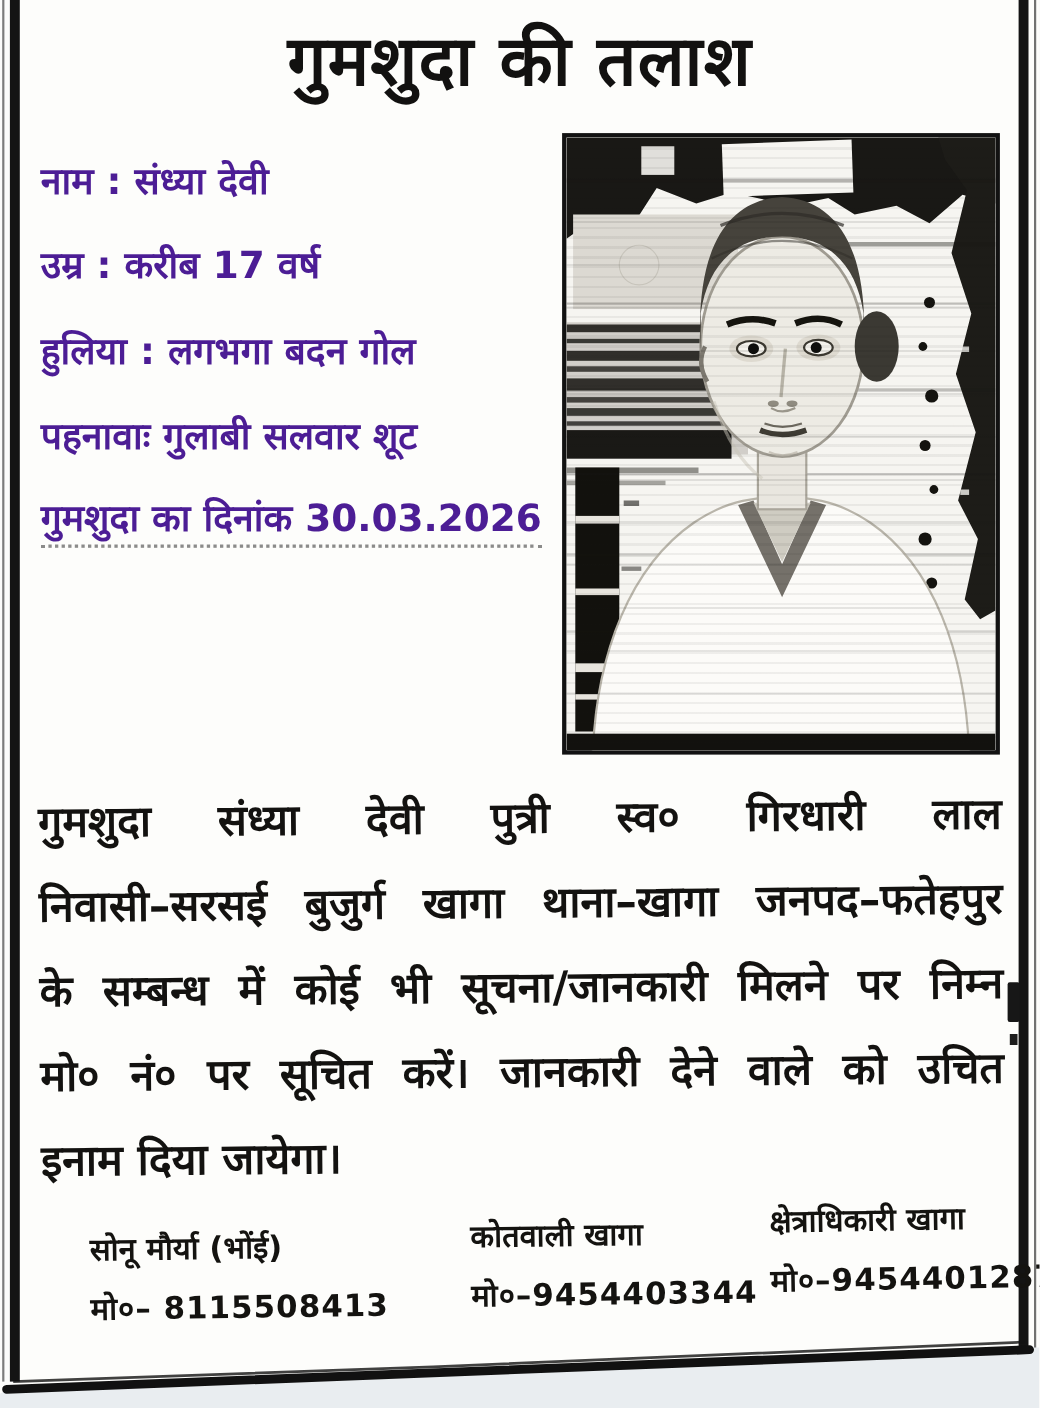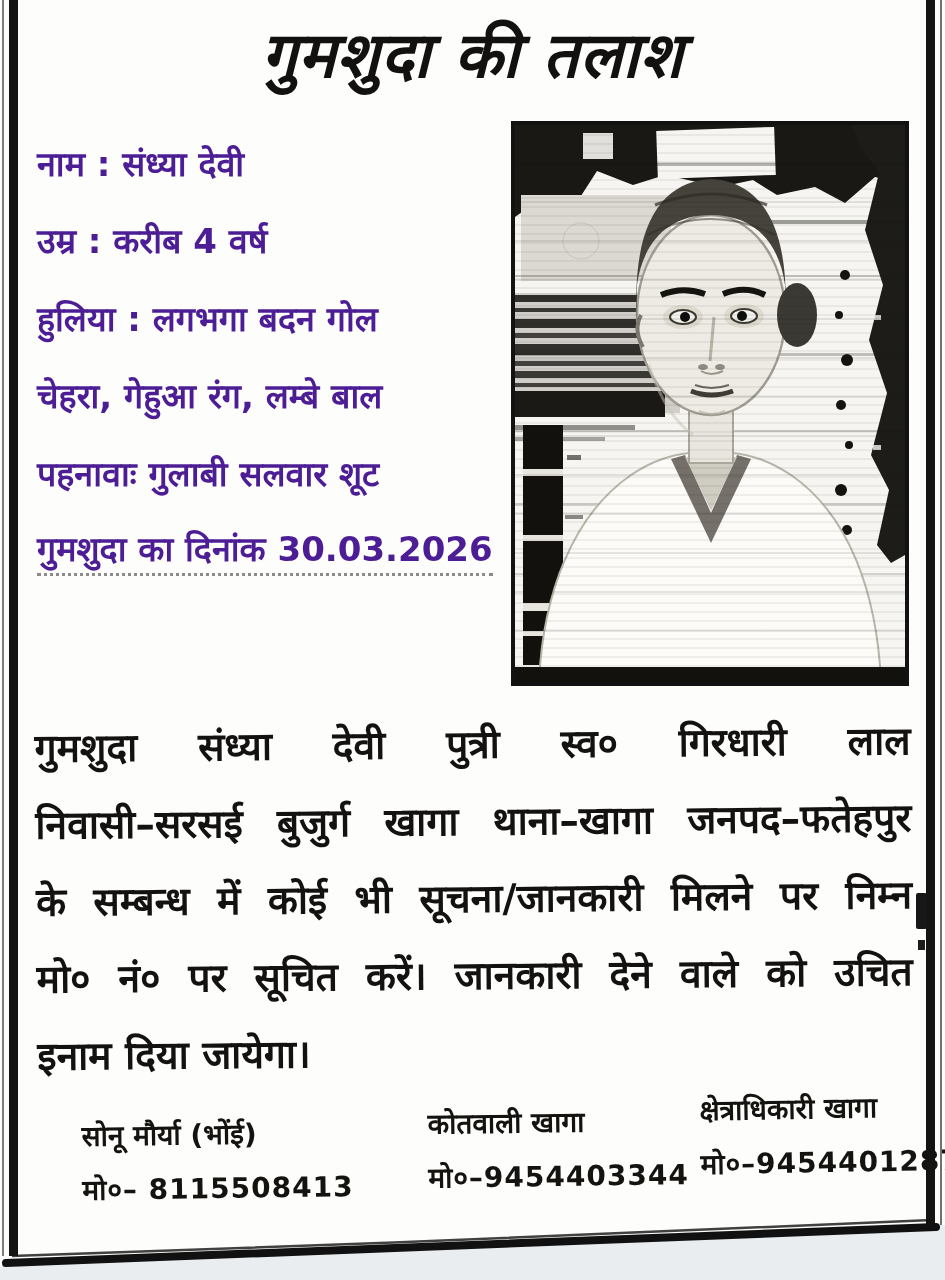--- a/index.html
+++ b/index.html
@@ -20,21 +20,20 @@
   .b-right-thin{position:absolute;left:940px;top:0;width:2px;height:1230px;background:rgba(20,20,20,.6);}
   .bottom-edge{position:absolute;left:0;bottom:0;width:945px;height:75px;}
   .border-blob{position:absolute;left:916px;top:893px;width:11px;height:36px;background:#171717;border-radius:2px;}
   .border-blob2{position:absolute;left:918px;top:940px;width:7px;height:10px;background:#1c1c1c;}
 
   
   .title{
     position:absolute;top:10px;left:0;width:945px;margin:0;
     text-align:center;font-size:63px;font-weight:700;letter-spacing:1px;
     color:#121110;
-    font-style:italic;
   }
 
   
   .details{position:absolute;left:37px;top:124px;width:470px;}
   .detail-line{
     height:77.5px;display:flex;align-items:center;
     font-size:34px;font-weight:700;white-space:nowrap;color:#4c1d95;
   }
   .detail-line.dated span{border-bottom:3px dotted rgba(0,0,0,.45);padding-bottom:2px;}
 
@@ -81,27 +80,24 @@
   <div class="border-blob"></div>
   <div class="border-blob2"></div>
 
   <h1 class="title">गुमशुदा की तलाश</h1>
 
   <div class="details">
     <div class="detail-line">
         <span>नाम : संध्या देवी</span>
       </div>
     <div class="detail-line">
-        <span>उम्र : करीब 4 वर्ष</span>
+        <span>उम्र : करीब 17 वर्ष</span>
       </div>
     <div class="detail-line">
         <span>हुलिया : लगभगा बदन गोल</span>
-      </div>
-    <div class="detail-line">
-        <span>चेहरा, गेहुआ रंग, लम्बे बाल</span>
       </div>
     <div class="detail-line">
         <span>पहनावाः गुलाबी सलवार शूट</span>
       </div>
     <div class="detail-line dated">
         <span>गुमशुदा का दिनांक 30.03.2026</span>
       </div>
   </div>
 
   <figure class="photo">

